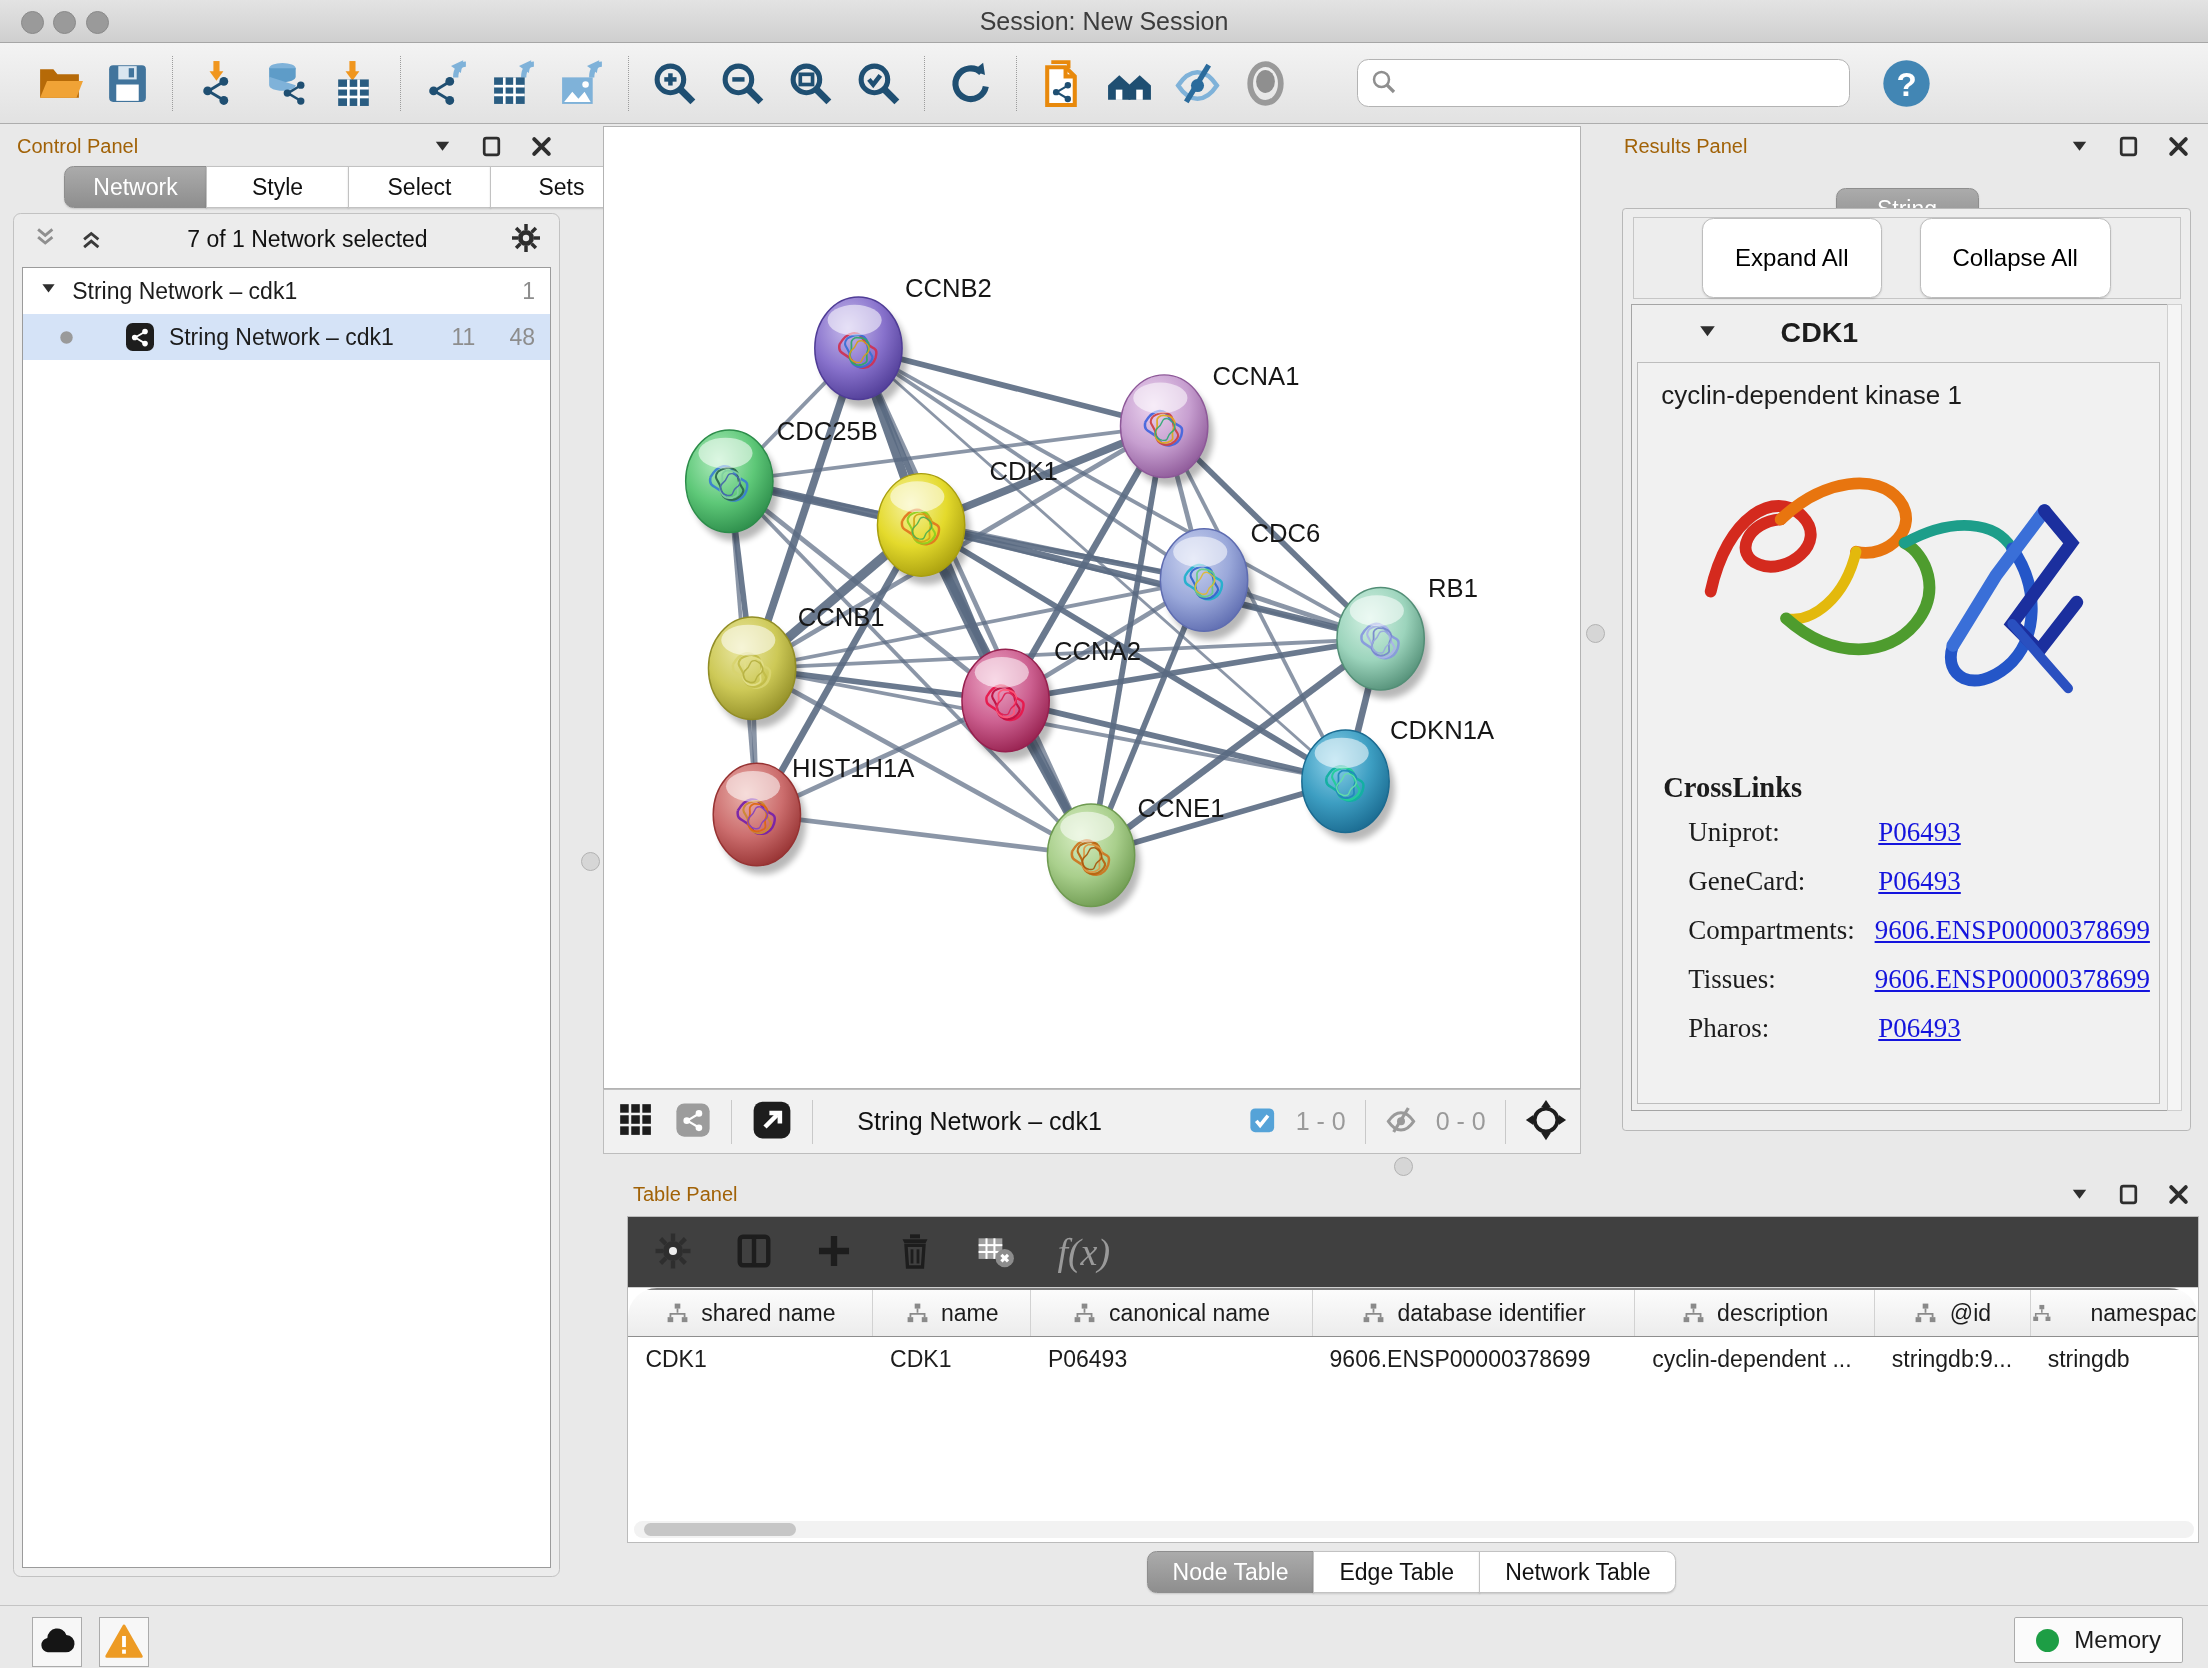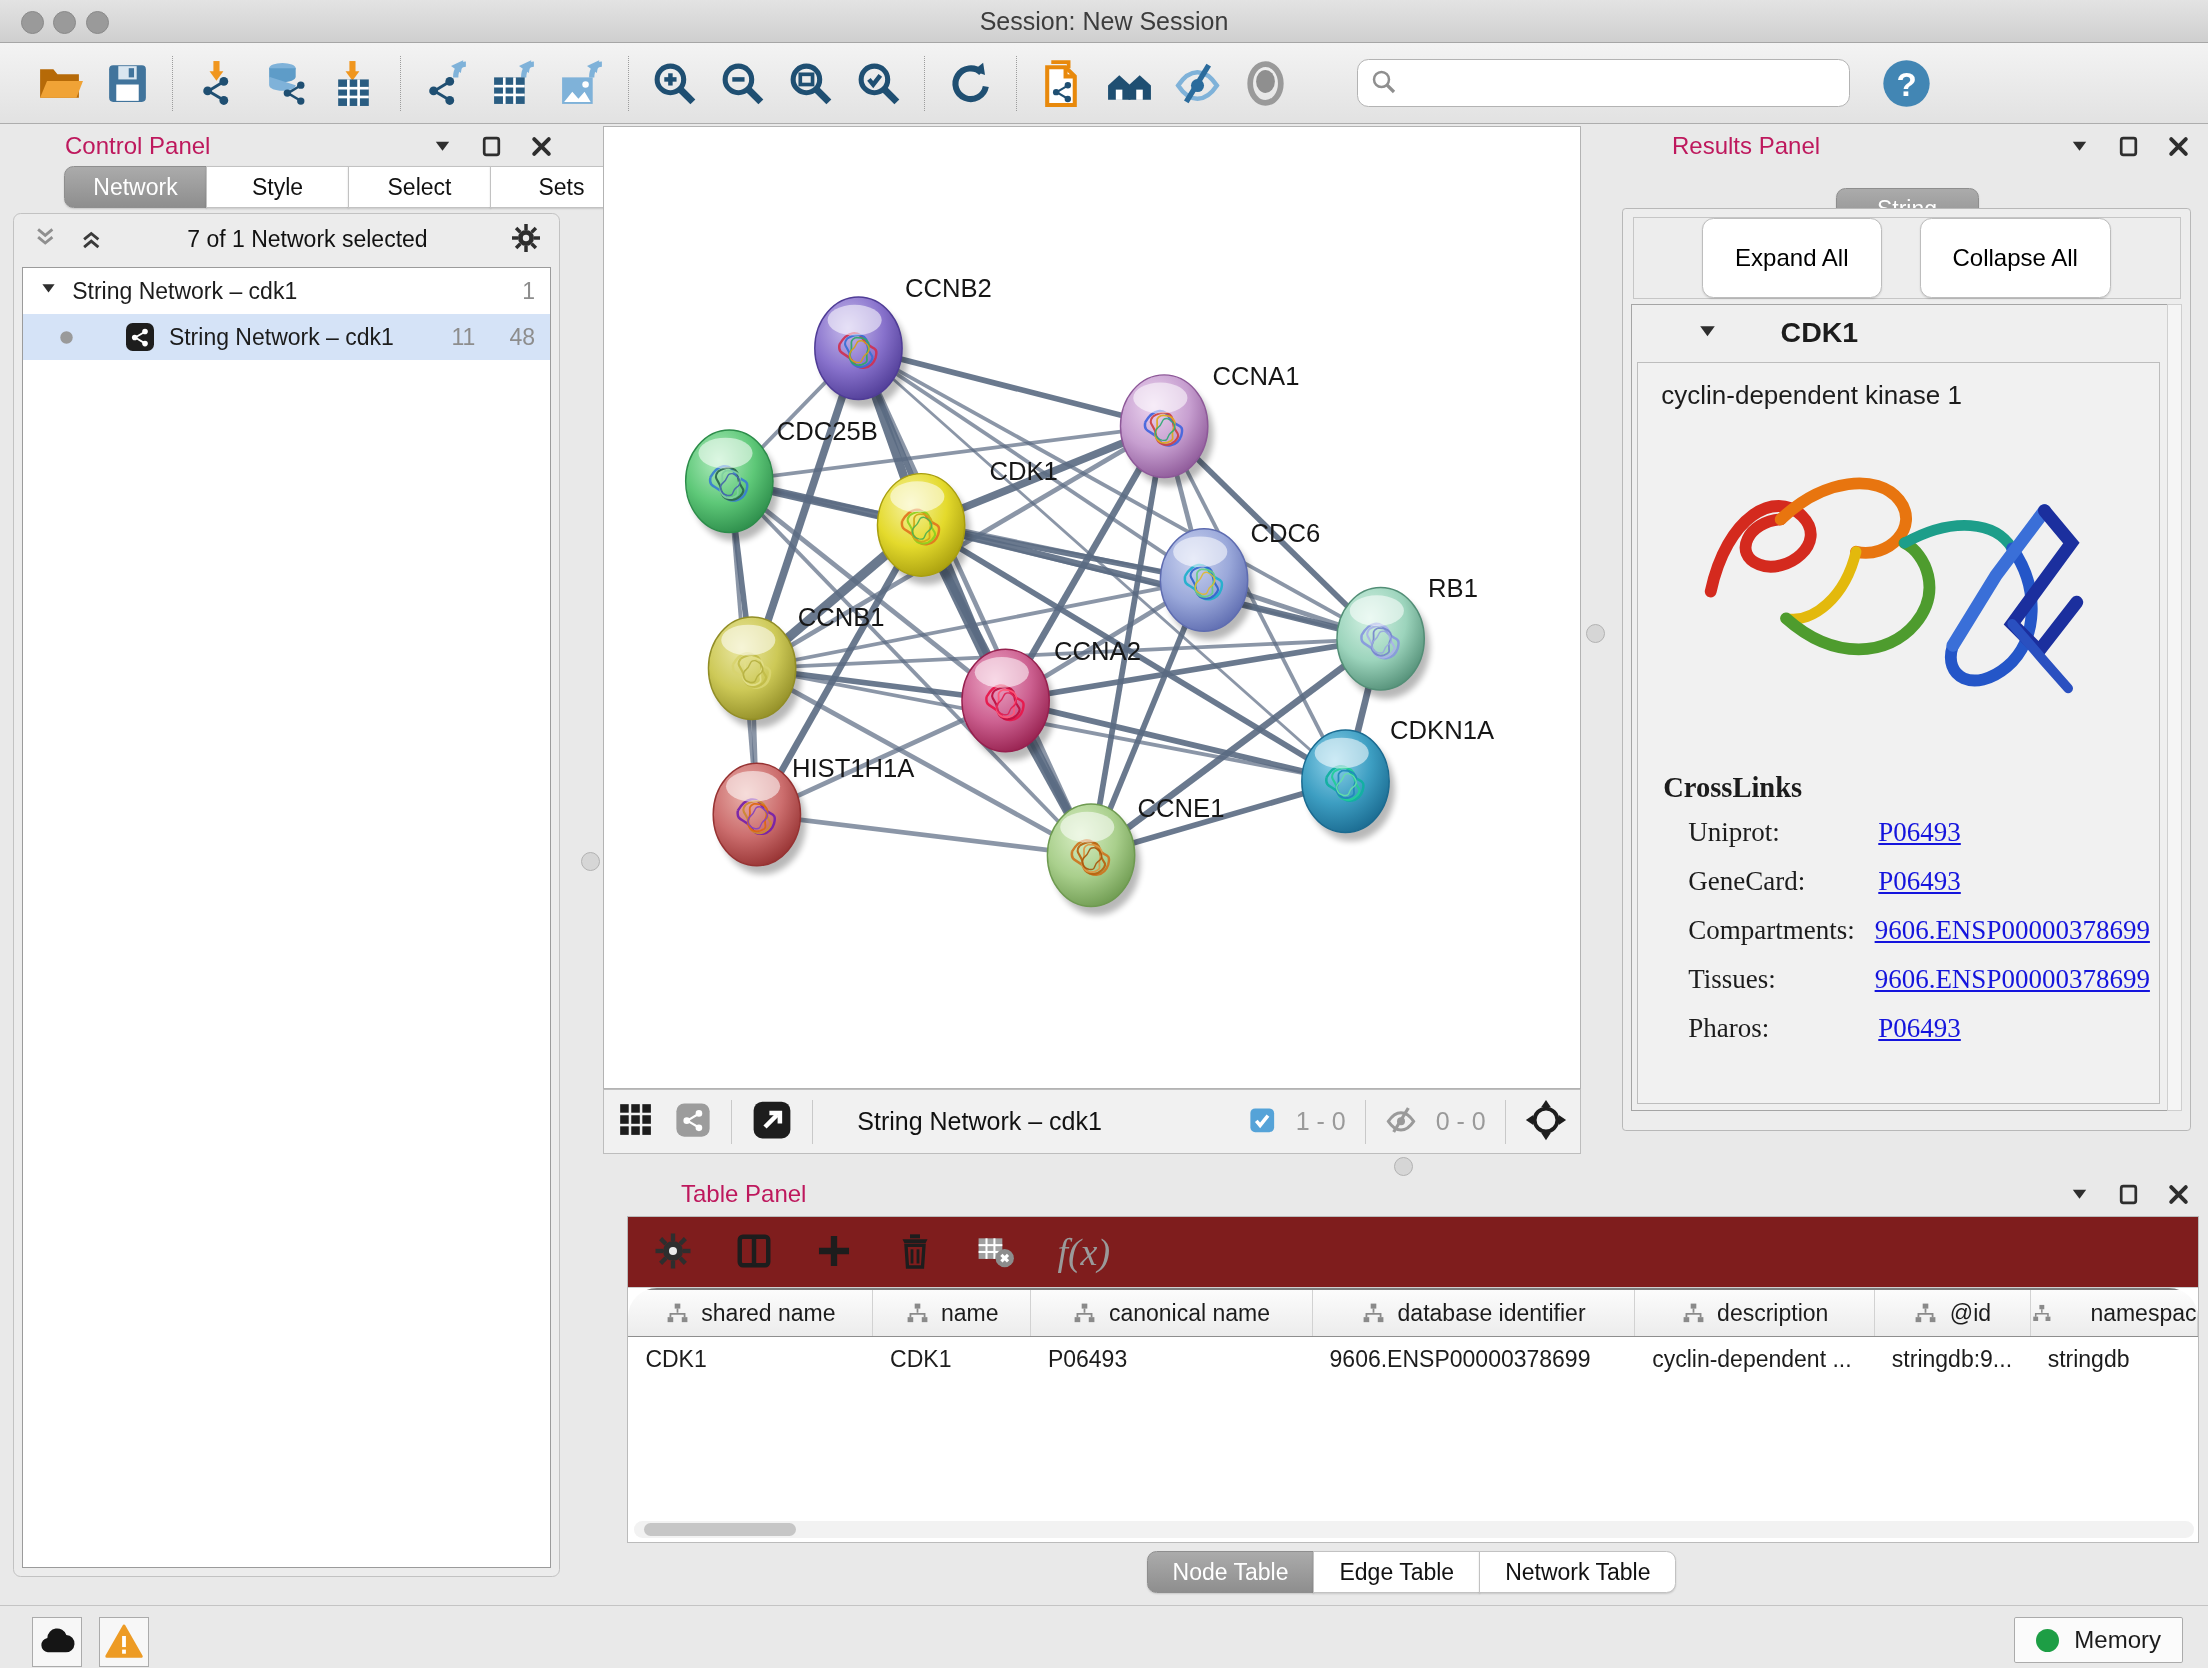--- a/index.html
+++ b/index.html
@@ -19,21 +19,21 @@
   .tbtn{width:68px;height:61px;display:flex;align-items:center;justify-content:center;}
   .tsep{width:0;height:55px;border-left:1.9px dotted #9c9c9c;margin:0 11.4px;}
   #search-box{margin-left:57px;width:468px;height:46px;background:#fff;
     border:1px solid #b3b3b3;border-radius:11.4px;display:flex;align-items:center;padding:0 11.4px;}
   #search-box input{border:none;outline:none;flex:1;font-size:23px;
     font-family:"Liberation Sans",sans-serif;background:transparent;}
   #help-btn{margin-left:28.5px;width:57px;height:57px;display:flex;align-items:center;justify-content:center;}
   
   .panel-header{position:absolute;left:0;top:0;right:0;height:44px;
     display:flex;align-items:center;padding:0 17px;box-sizing:border-box;}
-  .panel-title{font-size:24px;color:#be185d;margin-left:48px;}
+  .panel-title{font-size:20px;color:#a16207;}
   .ph-icons{margin-left:auto;display:flex;align-items:center;gap:25px;}
   .ph-icons span{display:flex;}
   .tabstrip{display:flex;}
   .tab{min-width:91px;text-align:center;padding:6.7px 25px;font-size:23px;background:#fff;
     border:1px solid #c2c2c2;margin-left:-1px;color:#111;box-shadow:0 1px 1.9px rgba(0,0,0,.15);}
   .tab:first-child{border-radius:9.5px 0 0 9.5px;}
   .tab:last-child{border-radius:0 9.5px 9.5px 0;}
   .tab.sel{background:linear-gradient(#ababab,#8e8e8e);color:#fff;border-color:#8e8e8e;}
   .tab.single{border-radius:9.5px;}
   
@@ -85,21 +85,21 @@
   #rp-cross h3{margin:0 0 13.3px 0;font-size:28.5px;}
   .cl-row{display:flex;margin:0 0 18px 25px;}
   .cl-label{width:190px;}
   .cl-value a{color:#1414dd;text-decoration:underline;}
   #rp-scroll{position:absolute;right:7.6px;top:95px;width:13.3px;height:805px;background:#f5f5f5;
     border:1px solid #cfcfcf;}
   
   #table-panel{position:absolute;left:616px;top:1172px;width:1592px;height:434px;}
   #tp-box{position:absolute;left:11.4px;top:44px;right:9.5px;height:327px;background:#fff;
     border:1px solid #bbb;box-sizing:border-box;}
-  #tp-toolbar{position:absolute;left:0;top:0;right:0;height:70px;background:#7f1d1d;
+  #tp-toolbar{position:absolute;left:0;top:0;right:0;height:70px;background:#404040;
     border-bottom:1px solid #cfcfcf;display:flex;align-items:center;gap:42px;padding-left:25px;}
   #tp-fx{font-family:"Liberation Serif",serif;font-style:italic;font-size:38px;color:#9a9a9a;}
   #tp-table{position:absolute;left:0;top:71px;right:0;bottom:0;overflow:hidden;border-radius:29px;}
   .t-hrow{display:flex;height:46px;border-top:2.9px solid #7d7d7d;border-bottom:1px solid #8e8e8e;
     background:linear-gradient(#fcfcfc,#ececec);}
   .t-hcell{display:flex;align-items:center;justify-content:center;gap:11.4px;font-size:23px;
     border-right:1px solid #d2d2d2;box-sizing:border-box;overflow:hidden;white-space:nowrap;}
   .t-row{display:flex;height:44px;}
   .t-cell{display:flex;align-items:center;padding-left:17px;font-size:23px;box-sizing:border-box;
     overflow:hidden;white-space:nowrap;}

